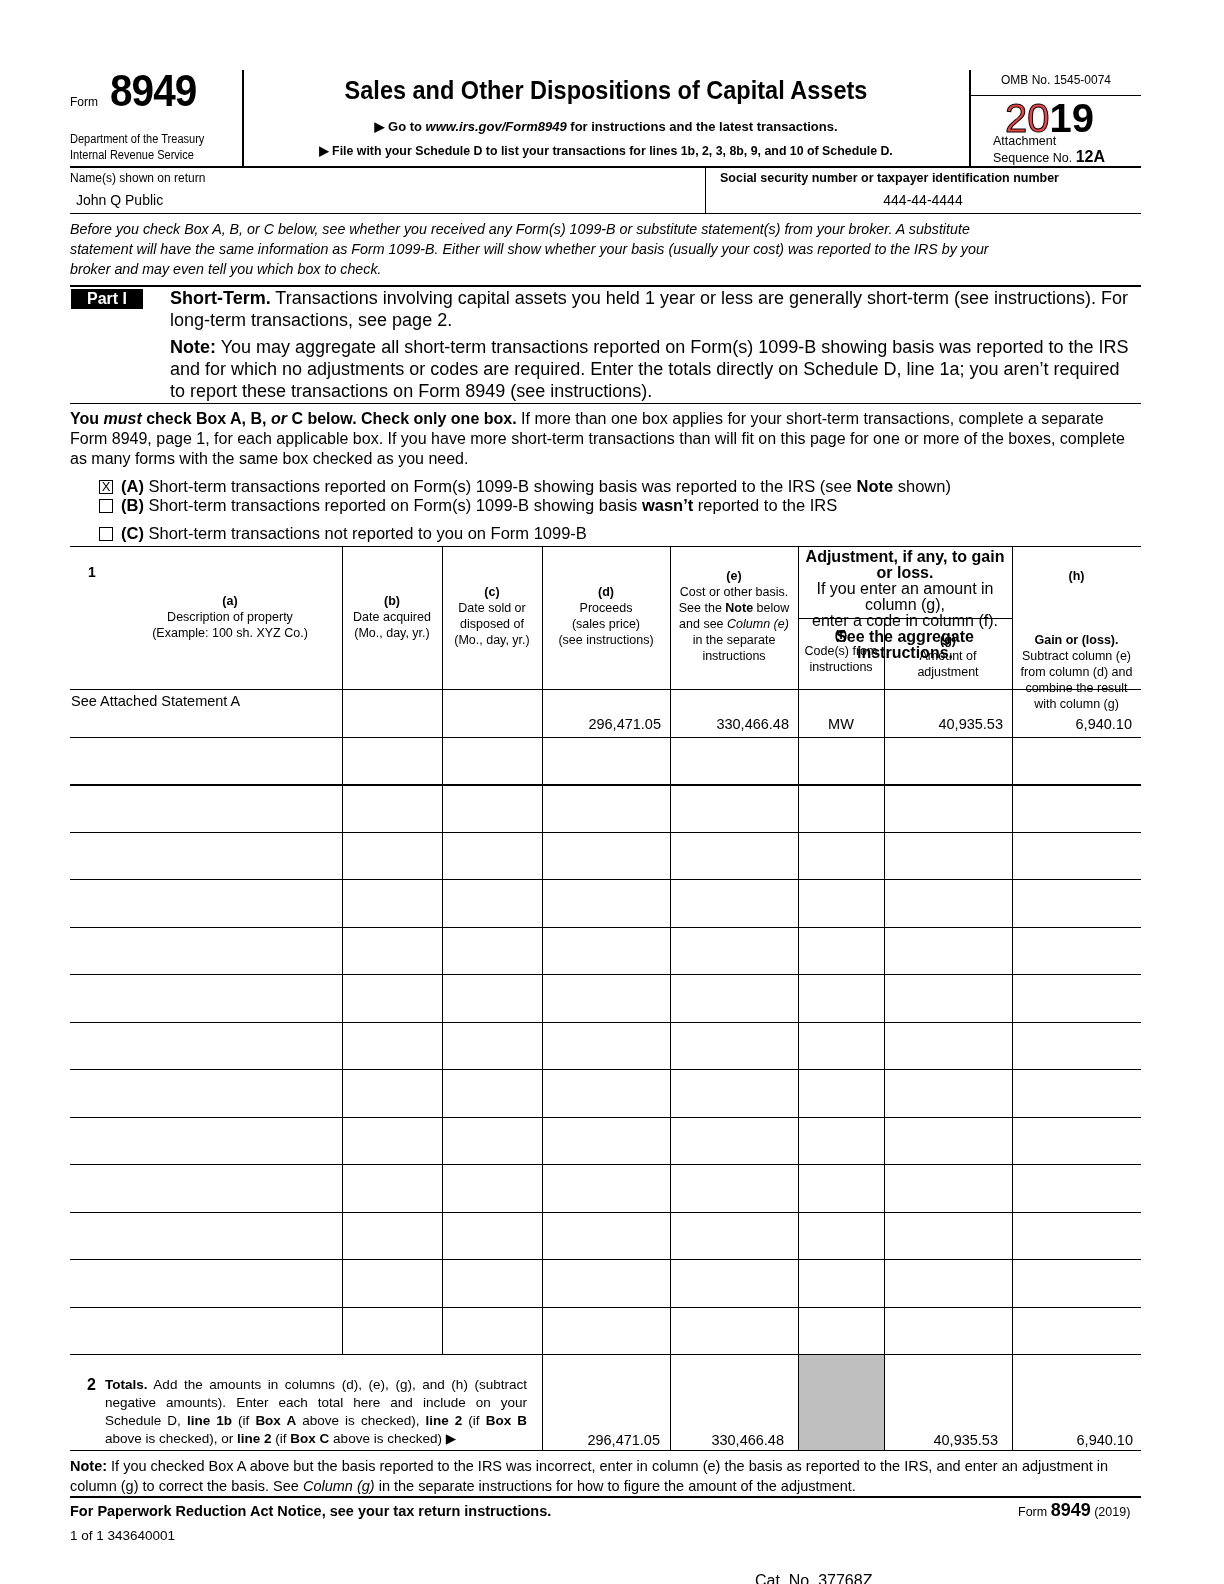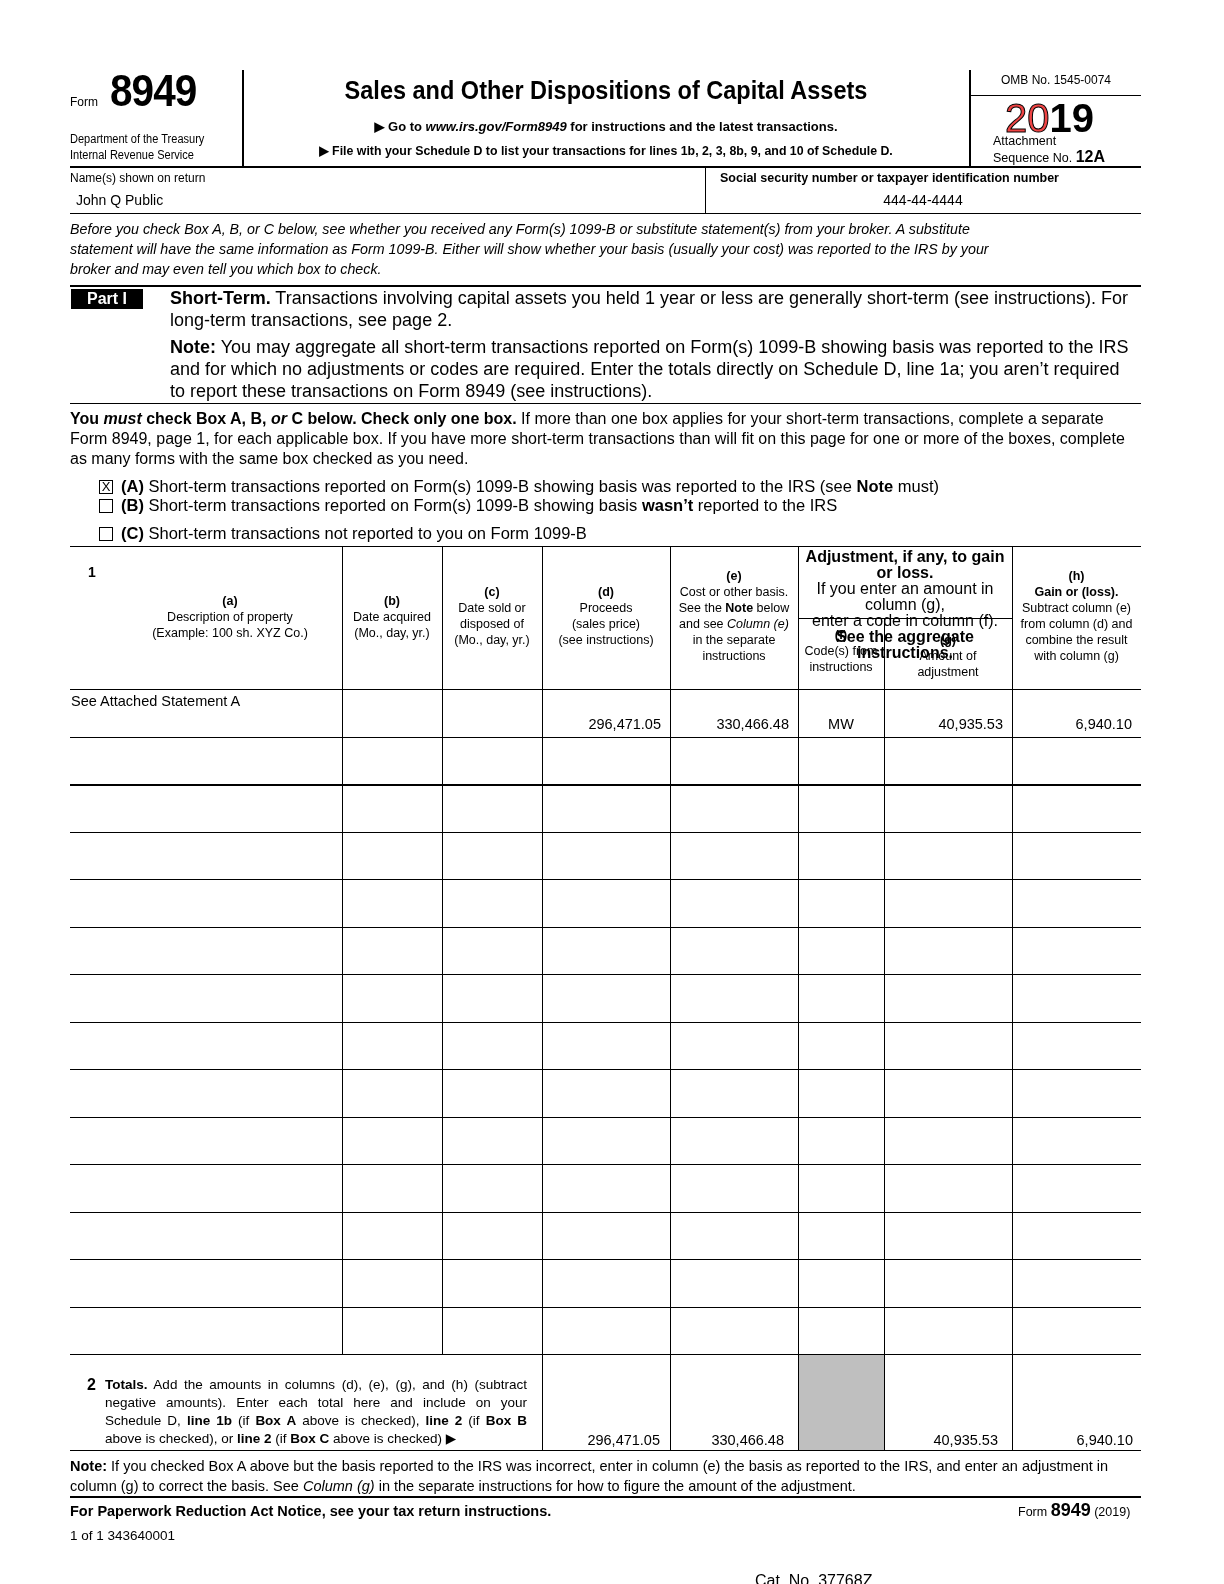--- a/index.html
+++ b/index.html
@@ -1,18 +1,18 @@
 <!DOCTYPE html>
 <html><head>
 <meta charset="utf-8">
 <style>
   html, body { margin: 0; padding: 0; background: #ffffff; }
   body { width: 1224px; height: 1584px; position: relative; font-family: "Liberation Sans", sans-serif; color: #000; overflow: hidden; }
   .abs { position: absolute; }
-  .b { font-weight: bold; }
+  .b { font-weight: bold; margin-top: 48px; }
   .rule { position: absolute; background: #000; }
 
   
   .form-word { left: 70px; top: 95px; font-size: 12px; }
   .form-num { left: 110px; top: 66px; font-size: 44px; font-weight: bold; letter-spacing: -1px; transform: scaleX(0.92); transform-origin: left; }
   .dept { left: 70px; top: 131px; font-size: 12px; line-height: 16px; transform: scaleX(0.92); transform-origin: left; }
   .title { left: 244px; width: 724px; top: 76px; text-align: center; font-size: 25px; font-weight: bold; transform: scaleX(0.94); }
   .sub1 { left: 244px; width: 724px; top: 119px; text-align: center; font-size: 13px; font-weight: bold; }
   .sub2 { left: 244px; width: 724px; top: 143px; text-align: center; font-size: 13px; font-weight: bold; transform: scaleX(0.95); }
   .omb { left: 972px; width: 168px; top: 73px; text-align: center; font-size: 12px; }
@@ -96,21 +96,21 @@
 
 <div class="abs part-badge">Part I</div>
 <div class="abs part-text"><b>Short-Term.</b><span> Transactions involving capital assets you held 1 year or less are generally short-term (see instructions). For long-term transactions, see page 2.</span></div>
 <div class="abs part-note"><b>Note:</b><span> You may aggregate all short-term transactions reported on Form(s) 1099-B showing basis was reported to the IRS and for which no adjustments or codes are required. Enter the totals directly on Schedule D, line 1a; you aren’t required to report these transactions on Form 8949 (see instructions).</span></div>
 <div class="rule" style="left:70px;top:403px;width:1071px;height:1px;"></div>
 
 <div class="abs must"><b><span>You </span><i>must</i><span> check Box A, B, </span><i>or</i><span> C below. Check only one box.</span></b><span> If more than one box applies for your short-term transactions, complete a separate Form 8949, page 1, for each applicable box. If you have more short-term transactions than will fit on this page for one or more of the boxes, complete as many forms with the same box checked as you need.</span></div>
 
 <div class="abs cb-row" style="top:477px;">
   <span class="cb">X</span>
-  <span><b>(A)</b><span> Short-term transactions reported on Form(s) 1099-B showing basis was reported to the IRS (see </span><b>Note</b><span> must)</span></span>
+  <span><b>(A)</b><span> Short-term transactions reported on Form(s) 1099-B showing basis was reported to the IRS (see </span><b>Note</b><span> shown)</span></span>
 </div>
 <div class="abs cb-row" style="top:496px;">
   <span class="cb"></span>
   <span><b>(B)</b><span> Short-term transactions reported on Form(s) 1099-B showing basis </span><b>wasn’t</b><span> reported to the IRS</span></span>
 </div>
 <div class="abs cb-row" style="top:524px;">
   <span class="cb"></span>
   <span><b>(C)</b><span> Short-term transactions not reported to you on Form 1099-B</span></span>
 </div>
 

